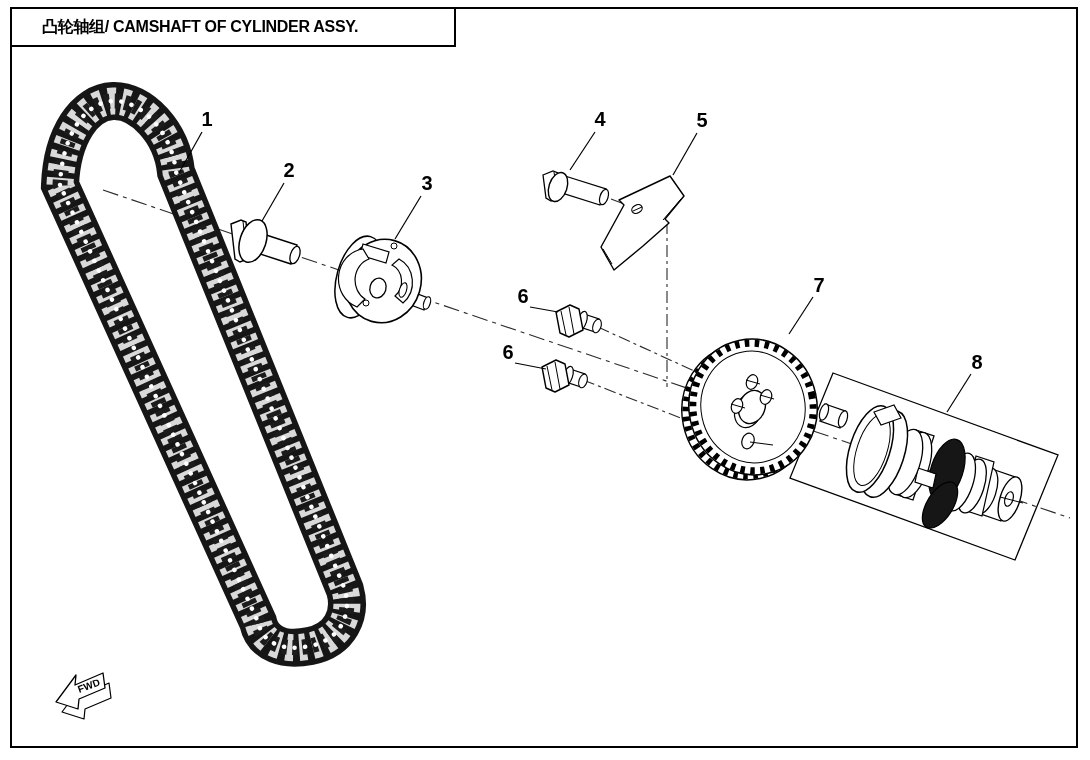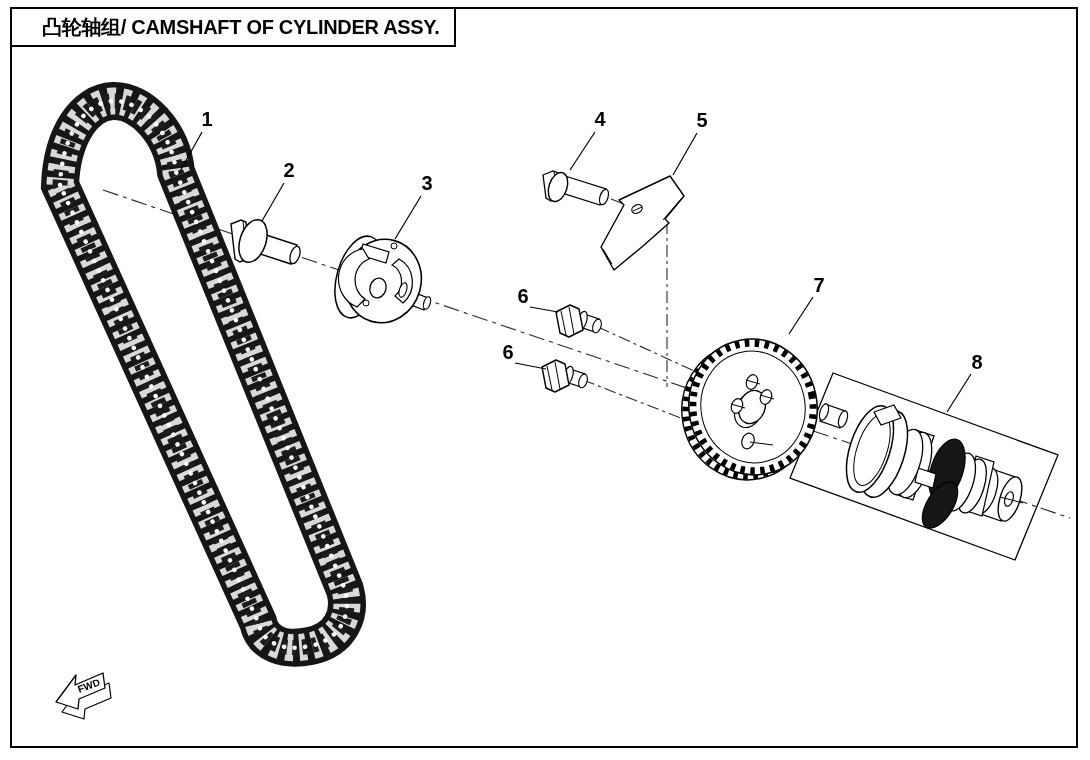--- a/index.html
+++ b/index.html
@@ -4,21 +4,21 @@
 <style>
   html,body{margin:0;padding:0;background:#fff;}
   #page{position:relative;width:1090px;height:760px;background:#ffffff;overflow:hidden;
         font-family:"Liberation Sans","DejaVu Sans",sans-serif;}
   #frame{position:absolute;left:10px;top:7px;width:1068px;height:741px;
          border:2px solid #000;box-sizing:border-box;}
   #titlebox{position:absolute;left:10px;top:7px;width:446px;height:40px;
             border-right:2px solid #000;border-bottom:2px solid #000;
             border-top:2px solid #000;border-left:2px solid #000;
             box-sizing:border-box;background:#fff;}
-  #titlebox .t{font-size:20px;font-weight:700;line-height:36px;padding-left:30px;
+  #titlebox .t{font-size:16px;font-weight:700;line-height:36px;padding-left:30px;
                letter-spacing:-0.3px;color:#000;white-space:nowrap;}
   svg{position:absolute;left:0;top:0;}
   .callout-num{font-family:"Liberation Sans","DejaVu Sans",sans-serif;
                font-size:20px;font-weight:700;fill:#000;}
   .fwd-text{font-family:"Liberation Sans","DejaVu Sans",sans-serif;
             font-size:10px;font-weight:700;fill:#000;}
 </style>
 </head>
 <body>
 

